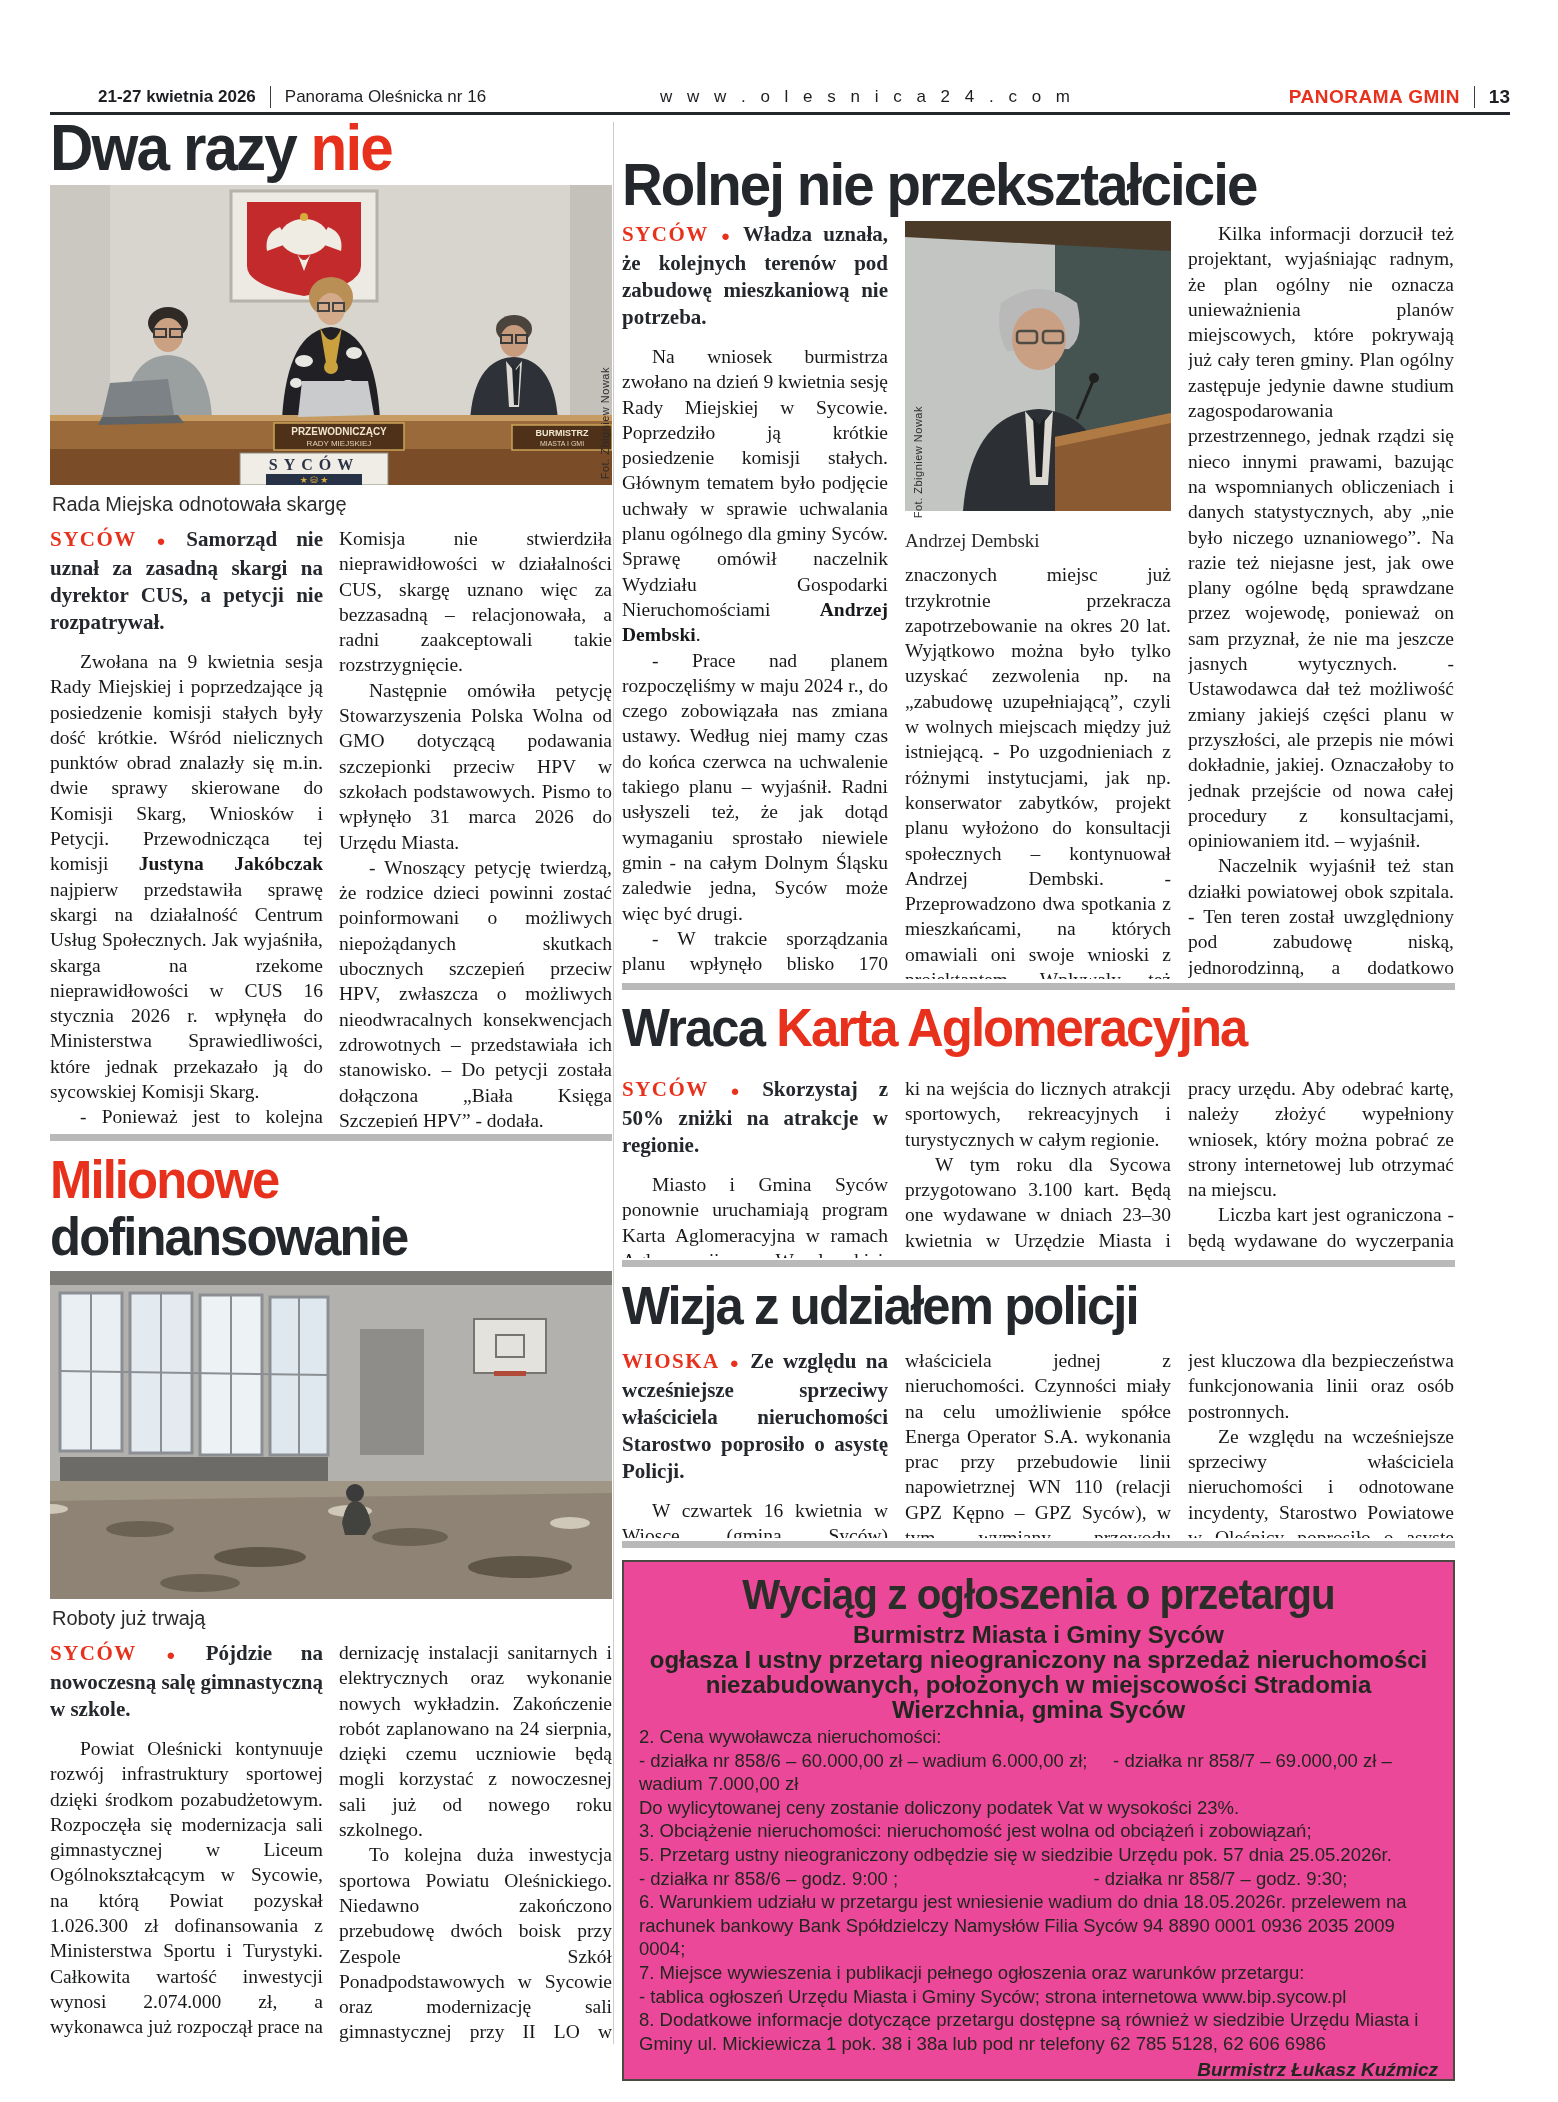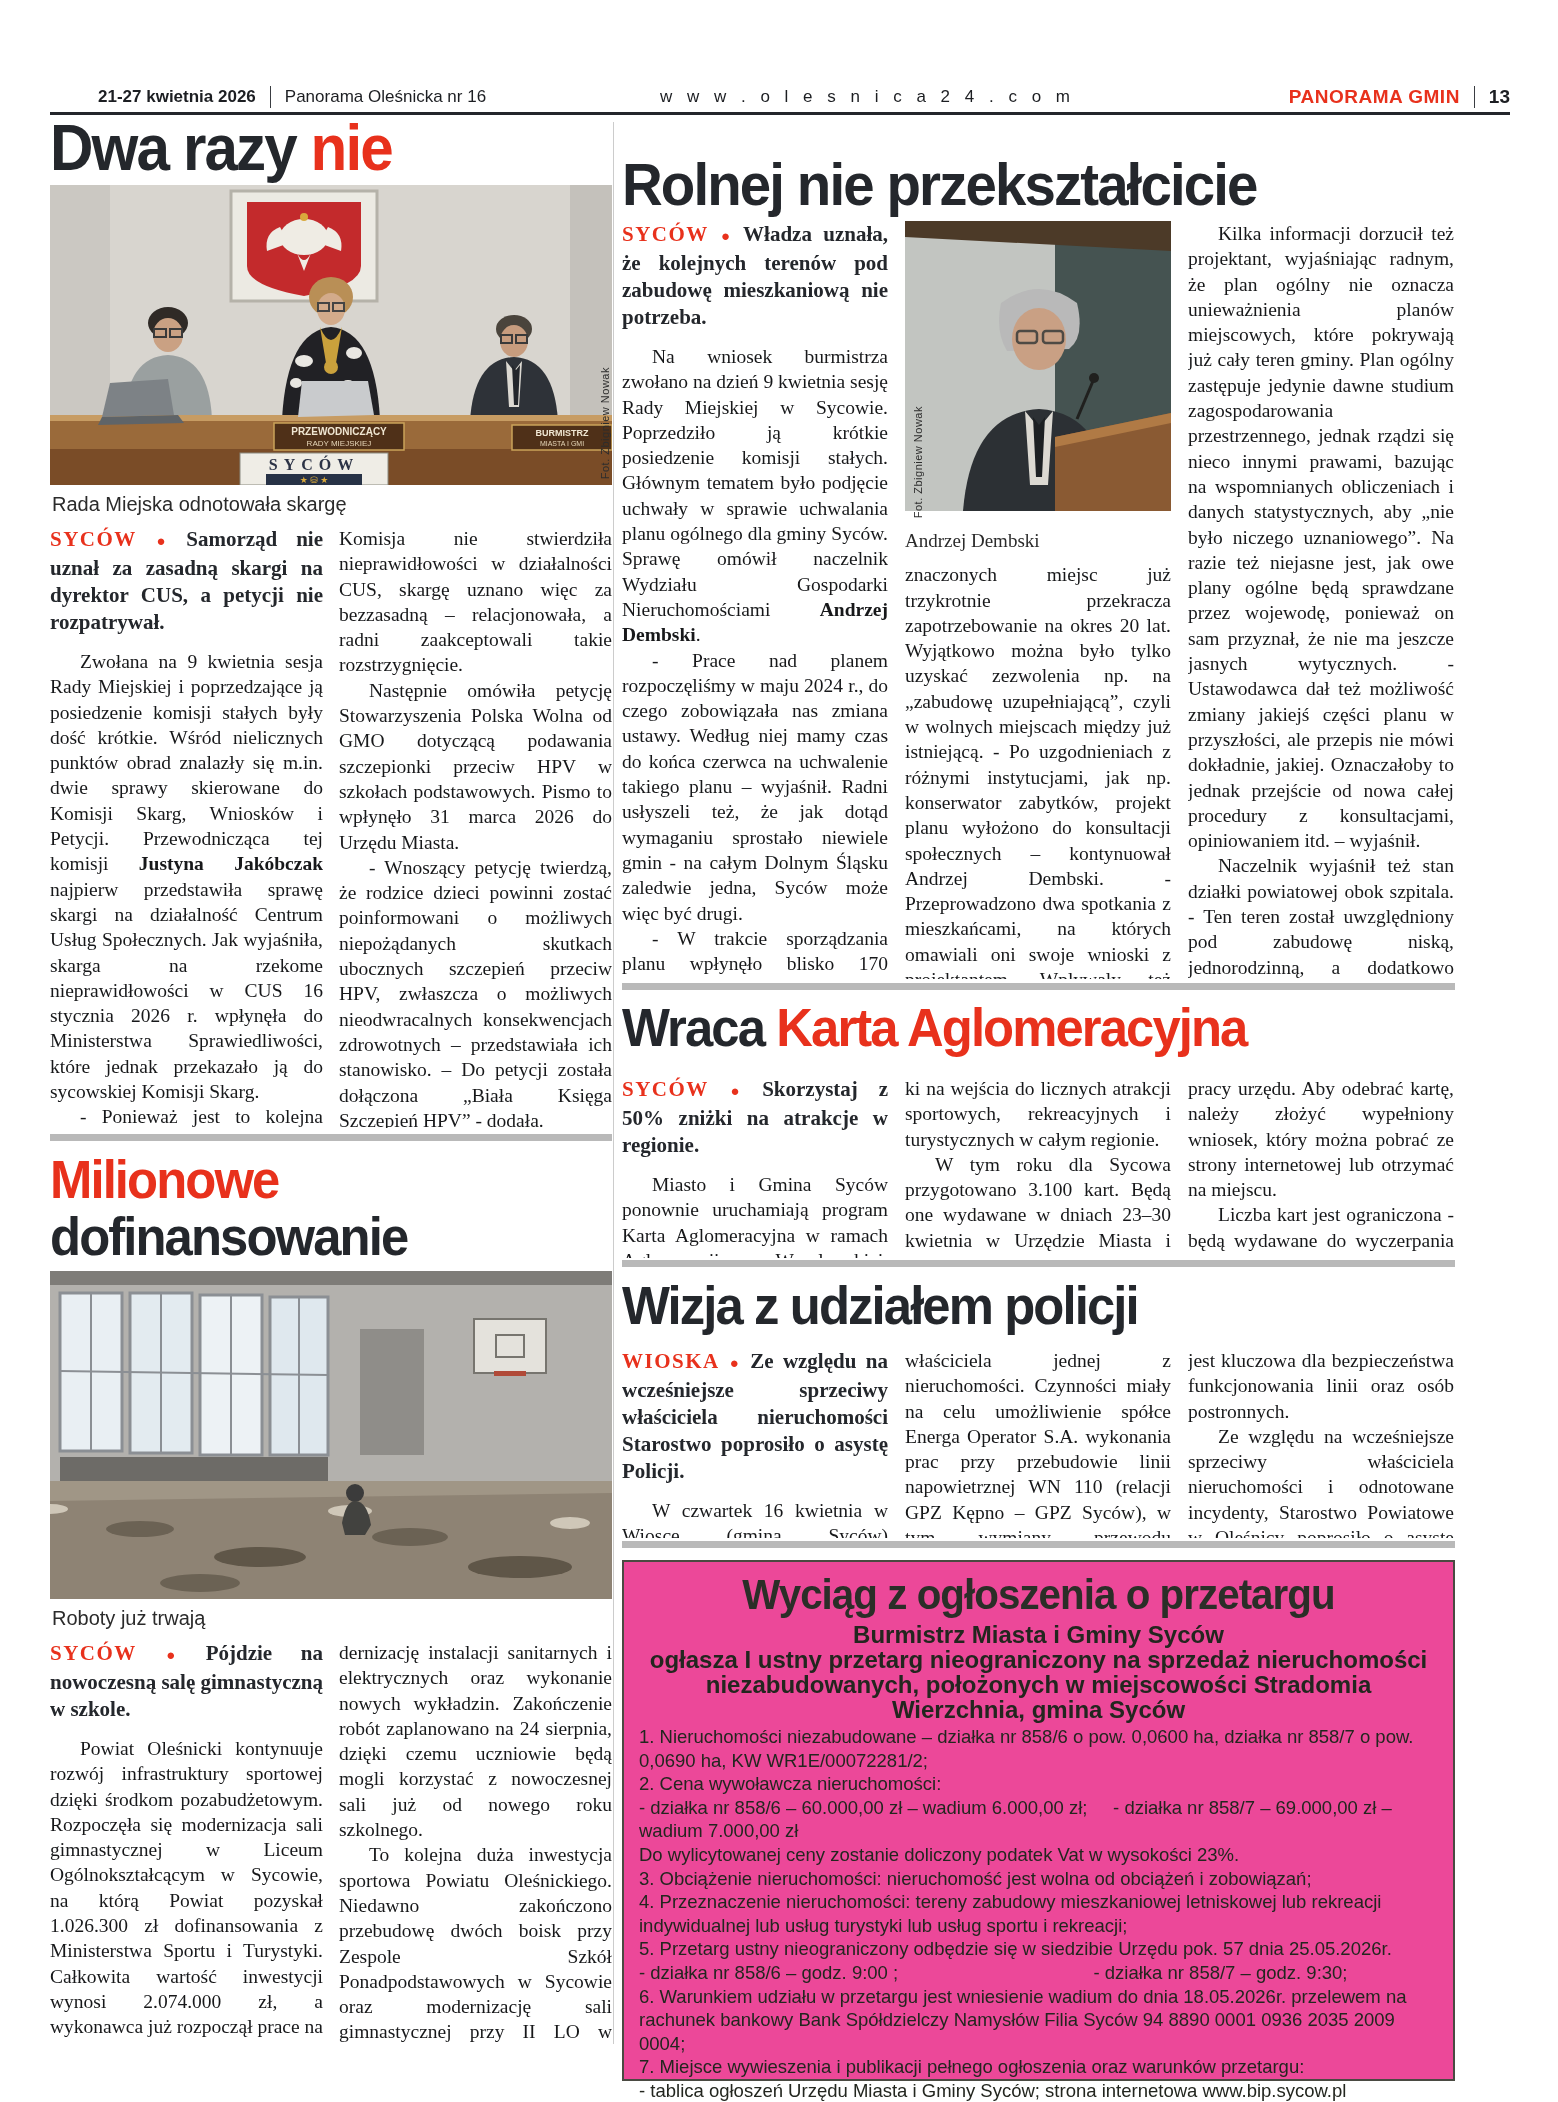--- a/index.html
+++ b/index.html
@@ -319,26 +319,24 @@
       </div>
     </div>
 
     <div class="hbar" style="margin-top:3px;"></div>
 
     <div class="notice">
       <div class="notice-title">Wyciąg z ogłoszenia o przetargu</div>
       <p class="notice-sub">Burmistrz Miasta i Gminy Syców</p>
       <p class="notice-sub">ogłasza I ustny przetarg nieograniczony na sprzedaż nieruchomości niezabudowanych, położonych w miejscowości Stradomia Wierzchnia, gmina Syców</p>
       <div class="notice-body">
-          <p>1. Nieruchomości niezabudowane – działka nr 858/6 o pow. 0,0600 ha, działka nr 858/7 o pow. 0,0690 ha, KW WR1E/00072281/2;</p>
           <p>2. Cena wywoławcza nieruchomości:</p>
           <p>- działka nr 858/6 – 60.000,00 zł – wadium 6.000,00 zł;     - działka nr 858/7 – 69.000,00 zł – wadium 7.000,00 zł</p>
           <p>Do wylicytowanej ceny zostanie doliczony podatek Vat w wysokości 23%.</p>
           <p>3. Obciążenie nieruchomości: nieruchomość jest wolna od obciążeń i zobowiązań;</p>
-          <p>4. Przeznaczenie nieruchomości: tereny zabudowy mieszkaniowej letniskowej lub rekreacji indywidualnej lub usług turystyki lub usług sportu i rekreacji;</p>
           <p>5. Przetarg ustny nieograniczony odbędzie się w siedzibie Urzędu pok. 57 dnia 25.05.2026r.</p>
           <p>- działka nr 858/6 – godz. 9:00 ;                                      - działka nr 858/7 – godz. 9:30;</p>
           <p>6. Warunkiem udziału w przetargu jest wniesienie wadium do dnia 18.05.2026r. przelewem na rachunek bankowy Bank Spółdzielczy Namysłów Filia Syców 94 8890 0001 0936 2035 2009 0004;</p>
           <p>7. Miejsce wywieszenia i publikacji pełnego ogłoszenia oraz warunków przetargu:</p>
           <p>- tablica ogłoszeń Urzędu Miasta i Gminy Syców; strona internetowa www.bip.sycow.pl</p>
           <p>8. Dodatkowe informacje dotyczące przetargu dostępne są również w siedzibie Urzędu Miasta i Gminy ul. Mickiewicza 1 pok. 38 i 38a lub pod nr telefony 62 785 5128, 62 606 6986</p>
         </div>
       <div class="notice-sig">Burmistrz Łukasz Kuźmicz</div>
     </div>
 

